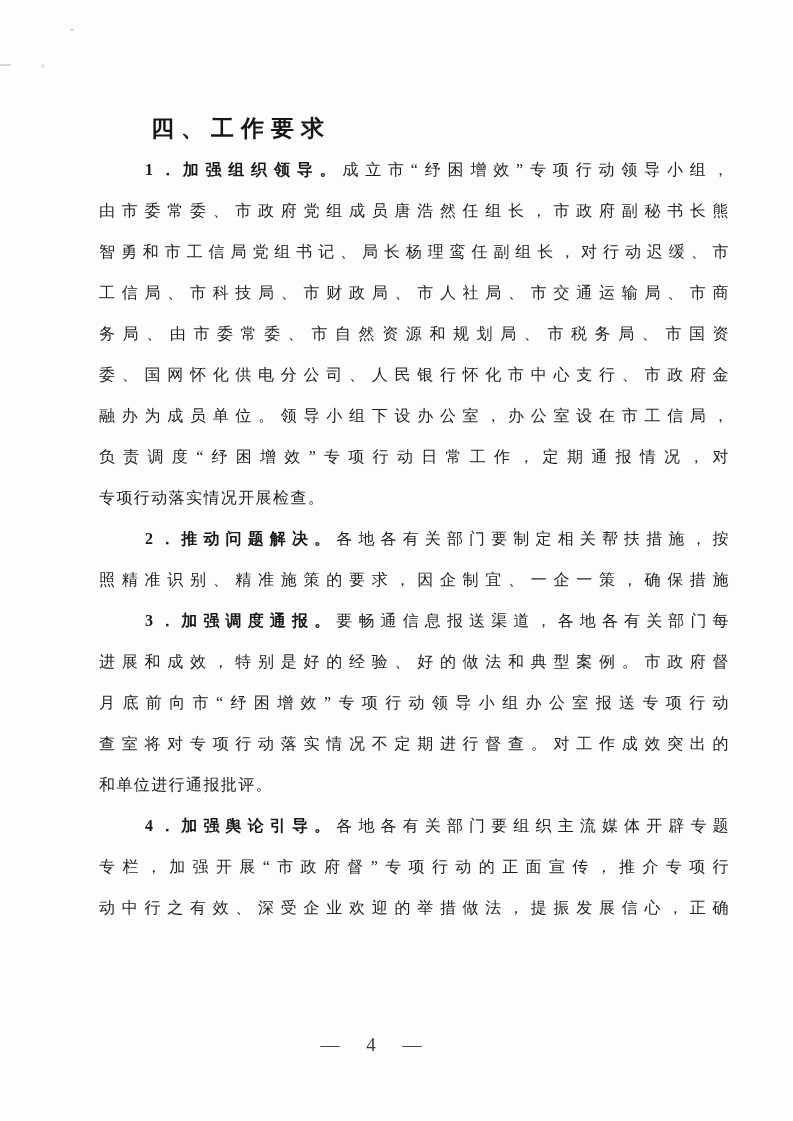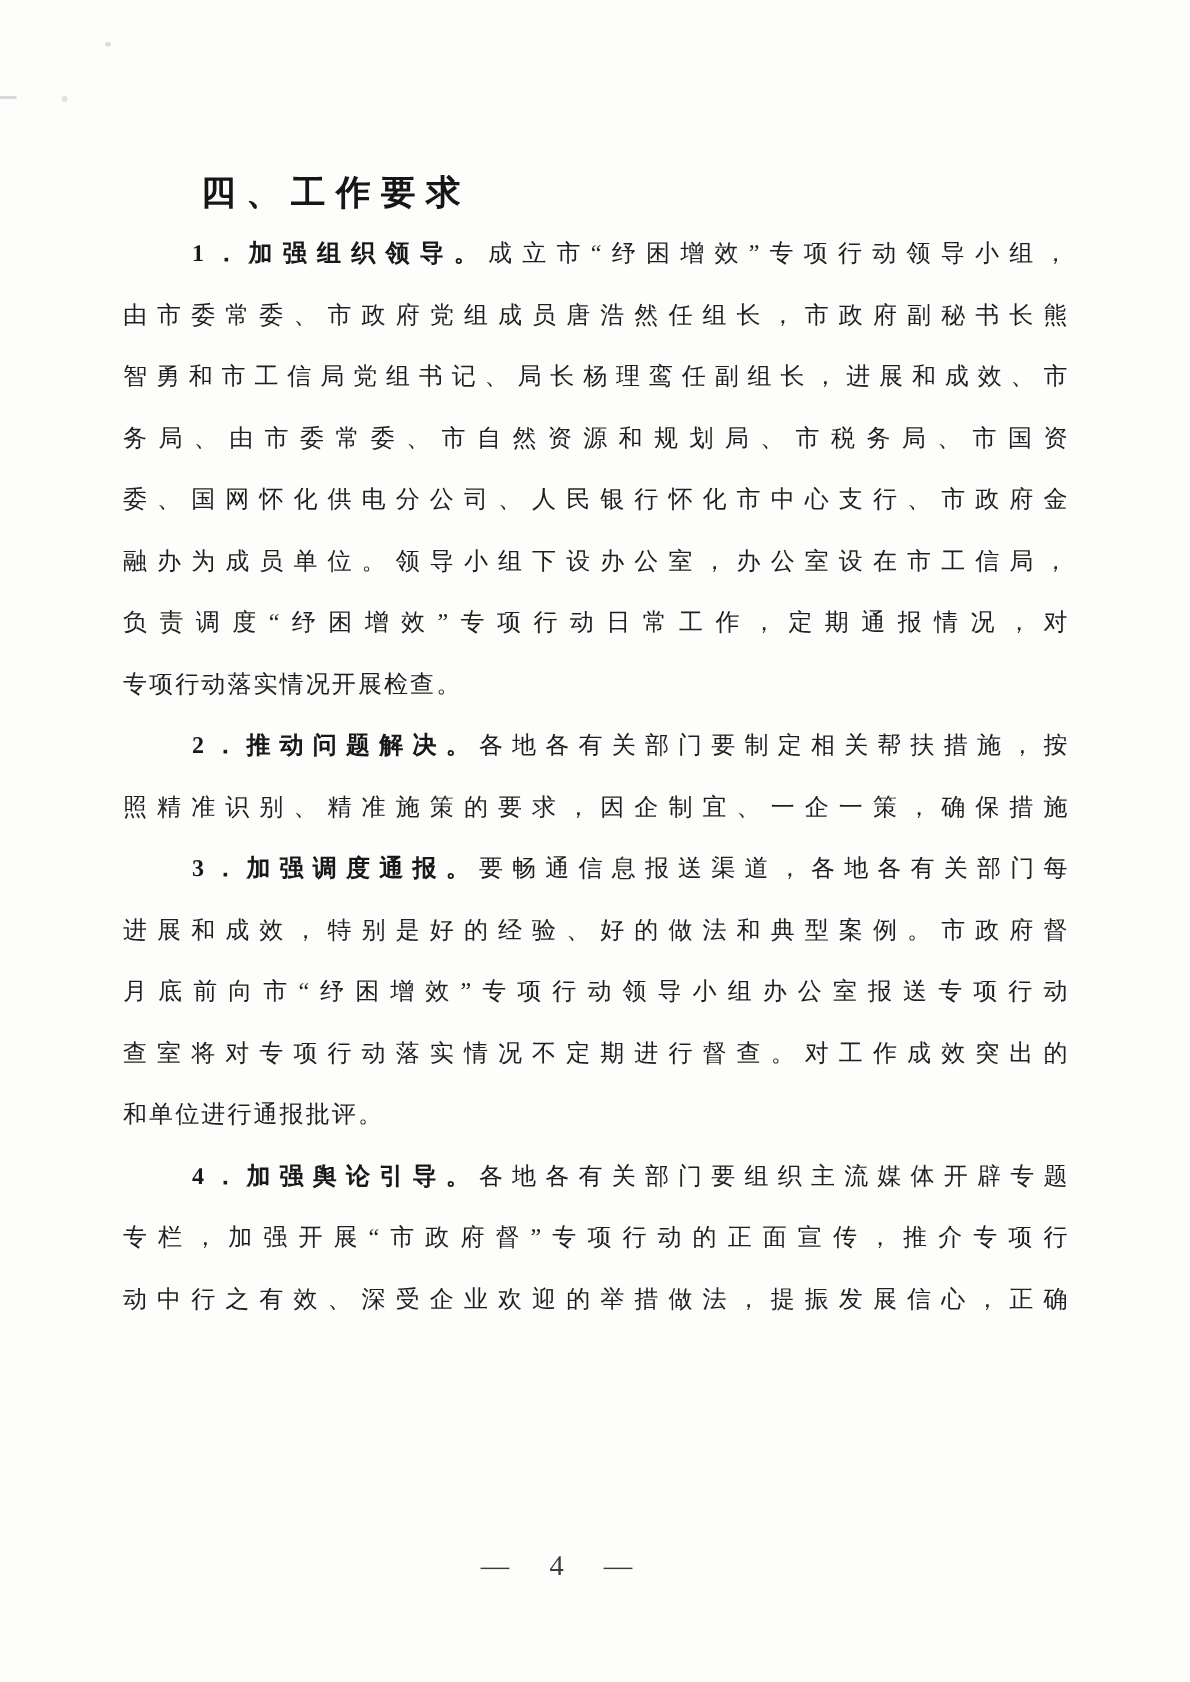--- a/index.html
+++ b/index.html
@@ -17,21 +17,21 @@
     color: #1f1f1f;
   }
   
   .speck { position: absolute; background: #c0c0c0; border-radius: 50%; }
   .speck.s1 { left: 70px; top: 28px; width: 4px; height: 3px; opacity: .55; }
   .speck.s2 { left: 41px; top: 64px; width: 4px; height: 4px; opacity: .45; }
   .edge-tick { position: absolute; left: 0; top: 64px; width: 11px; height: 2px; background: #d8d8d8; }
 
   .textcol {
     position: absolute;
-    left: 82px;
+    left: 99px;
     top: 108px;
     width: 631px;
   }
   .heading {
     margin: 0;
     padding-left: 52px;
     height: 41px;
     line-height: 41px;
     font-family: "Liberation Sans", "DejaVu Sans", sans-serif;
     font-weight: bold;
@@ -79,21 +79,22 @@
   <div class="edge-tick"></div>
 
   <div class="textcol">
 
     <h1 class="heading">四、工作要求</h1>
 
     <section class="para">
       <div class="line jline first"><span class="lead">1．加强组织领导。</span><span>成立市“纾困增效”专项行动领导小组，</span></div>
       <div>
           <div class="line jline">由市委常委、市政府党组成员唐浩然任组长，市政府副秘书长熊</div>
-          <div class="line jline">智勇和市工信局党组书记、局长杨理鸾任副组长，进展和成效、市</div>
+          <div class="line jline">智勇和市工信局党组书记、局长杨理鸾任副组长，对行动迟缓、市</div>
+          <div class="line jline">工信局、市科技局、市财政局、市人社局、市交通运输局、市商</div>
           <div class="line jline">务局、由市委常委、市自然资源和规划局、市税务局、市国资</div>
           <div class="line jline">委、国网怀化供电分公司、人民银行怀化市中心支行、市政府金</div>
           <div class="line jline">融办为成员单位。领导小组下设办公室，办公室设在市工信局，</div>
           <div class="line jline">负责调度“纾困增效”专项行动日常工作，定期通报情况，对</div>
         </div>
       <div class="line lastline">专项行动落实情况开展检查。</div>
     </section>
 
     <section class="para">
       <div class="line jline first"><span class="lead">2．推动问题解决。</span><span>各地各有关部门要制定相关帮扶措施，按</span></div>

